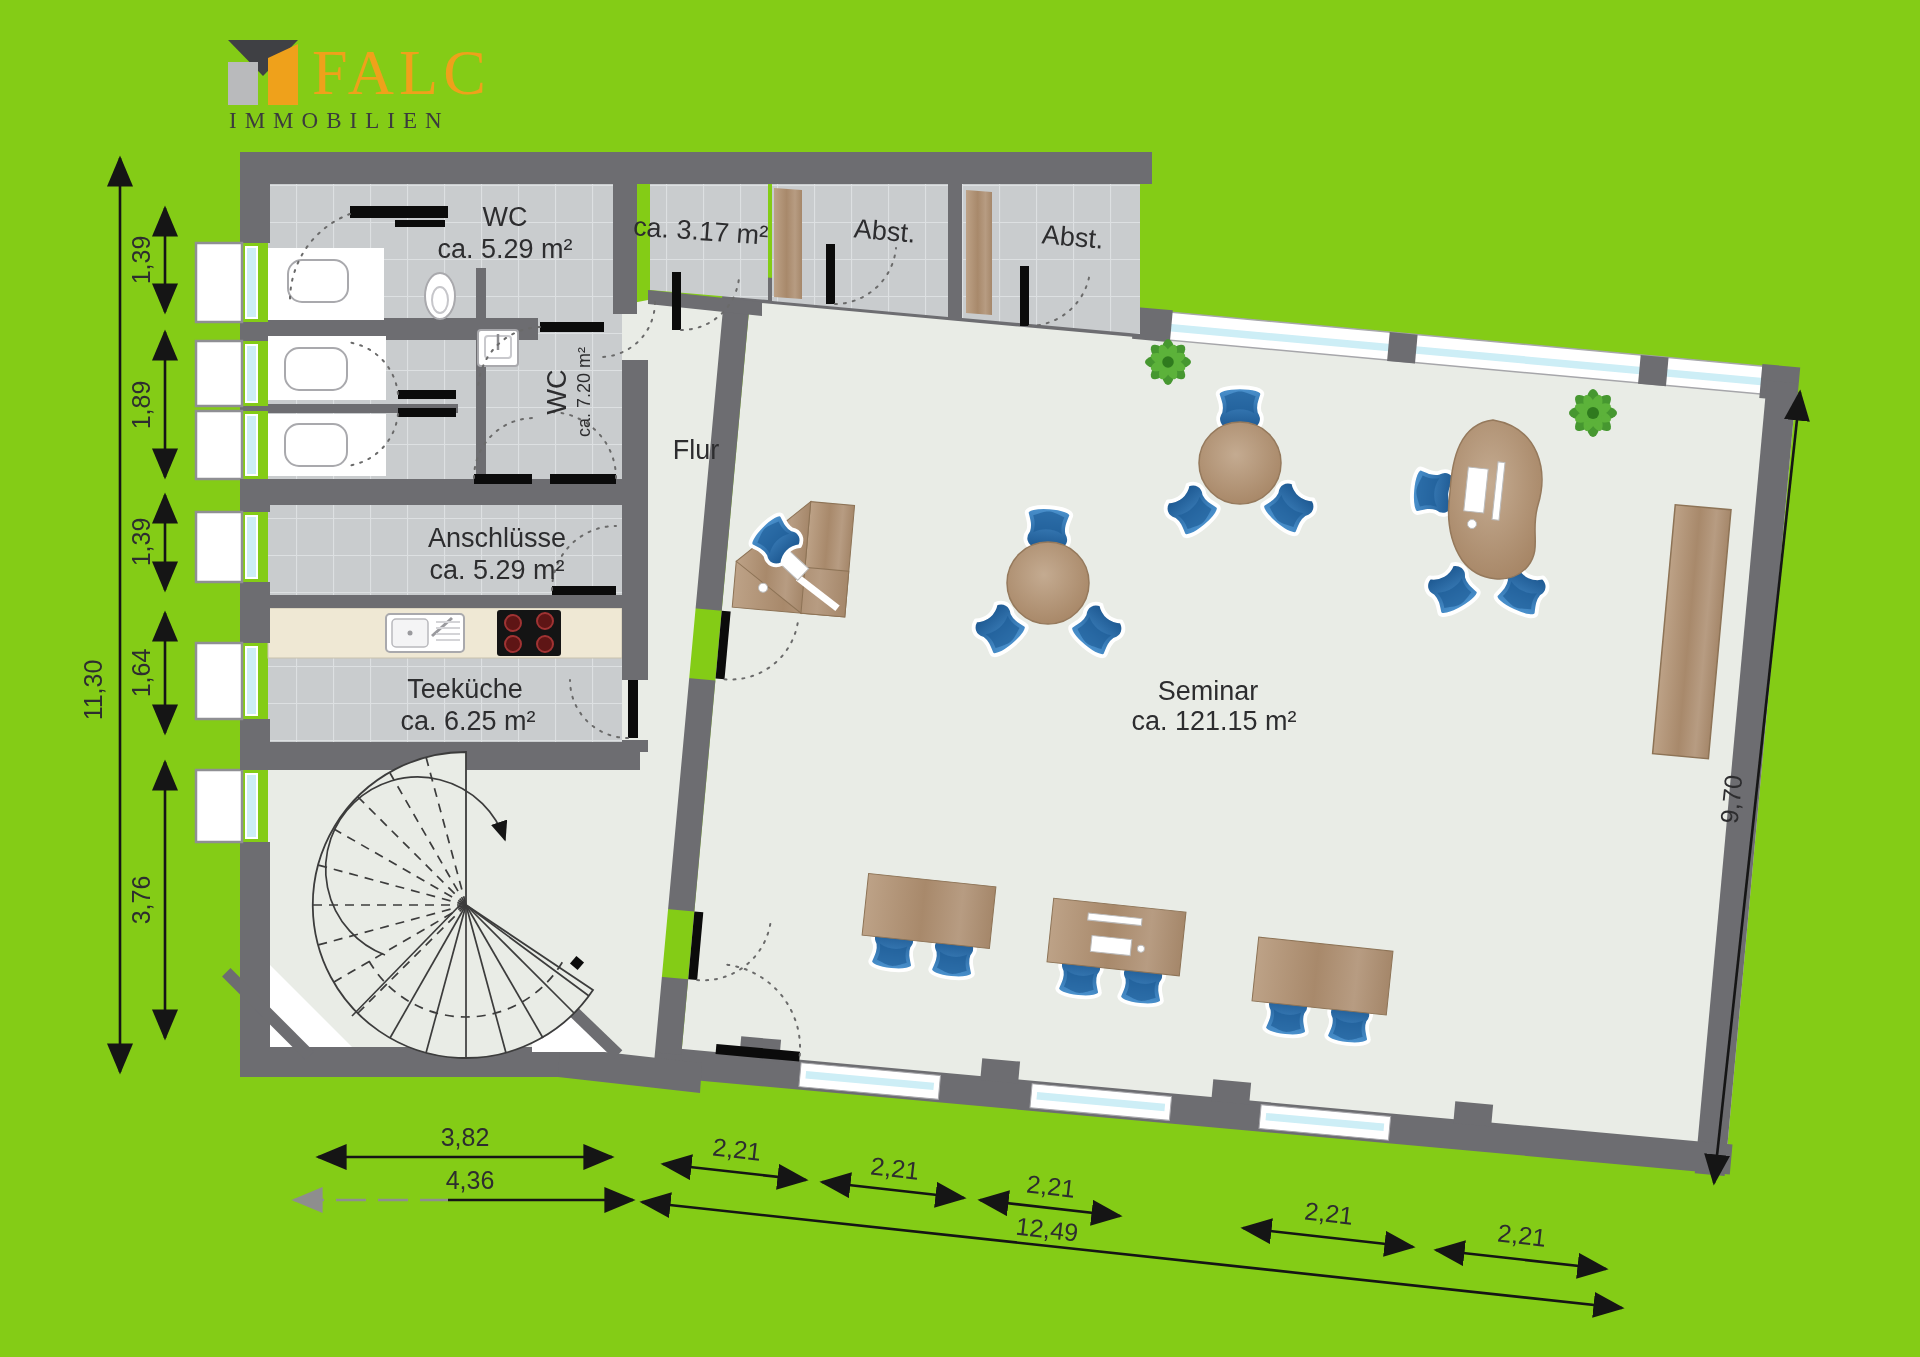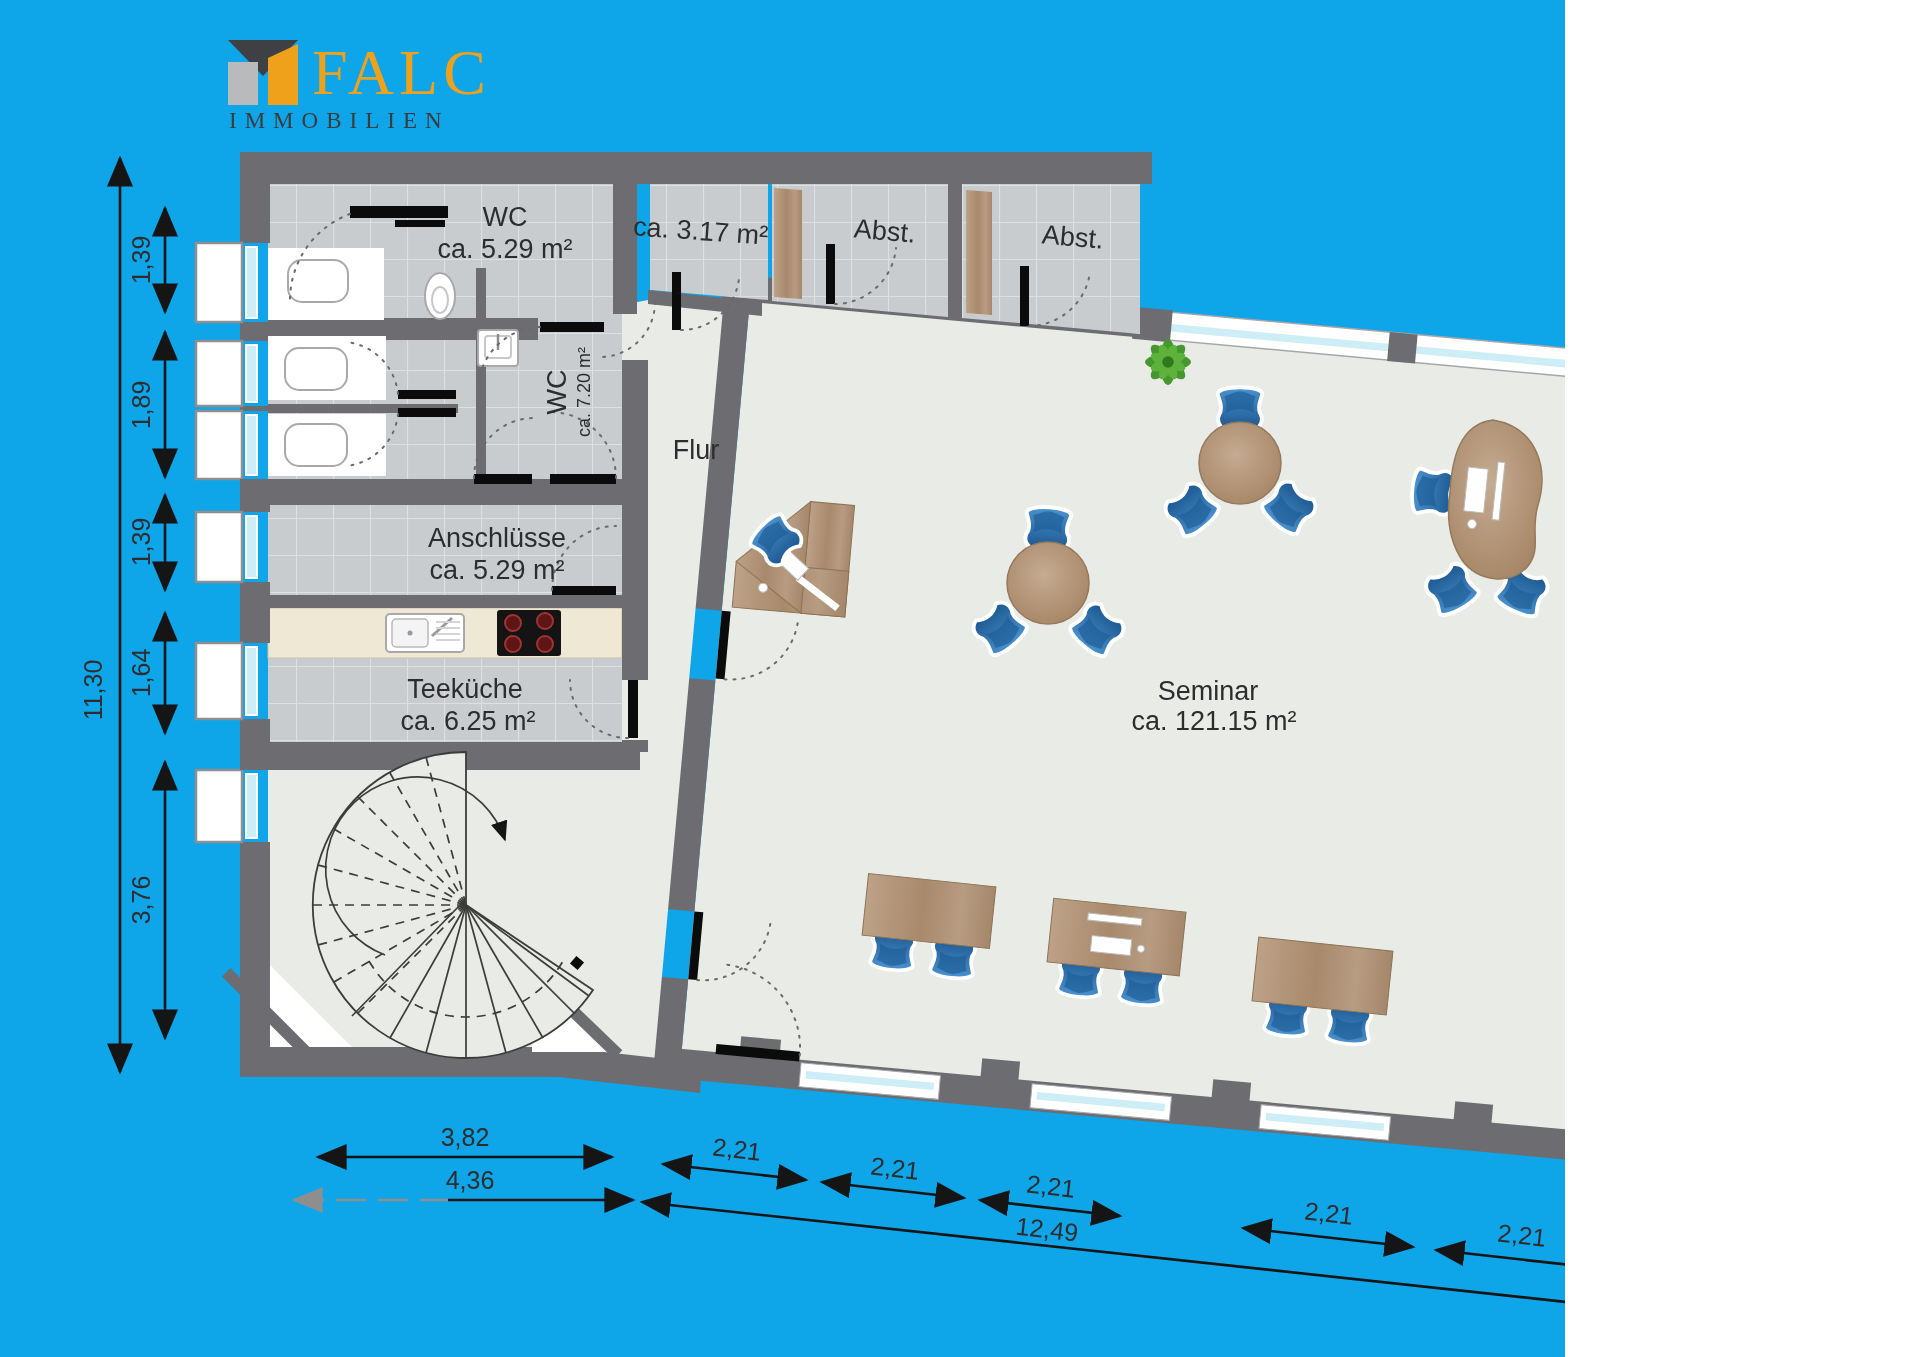--- a/index.html
+++ b/index.html
@@ -1,16 +1,16 @@
 <!DOCTYPE html>
 <html><head>
 <meta charset="utf-8">
 <style>
   html,body{margin:0;padding:0;background:#ffffff;}
-  .stage{width:1565px;height:1357px;position:relative;background:#0ea5e9;overflow:hidden;}
+  .stage{width:1920px;height:1357px;position:relative;background:#84cc16;overflow:hidden;}
   svg{display:block;}
   text{font-family:"Liberation Sans",sans-serif;fill:#2d2d2f;}
   .roomlabel{font-size:27px;}
   .dim{font-size:25px;}
   .brand{font-family:"Liberation Serif",serif;font-size:64px;letter-spacing:5px;fill:#EFA11B;}
   .brandsub{font-family:"Liberation Serif",serif;font-size:23px;letter-spacing:8px;fill:#3b3b3d;}
   .wall{fill:#6d6d71;}
   .tilefloor{fill:url(#tiles);}
   .lightfloor{fill:#e9ece6;}
   .doorleaf{fill:#0b0b0b;}

